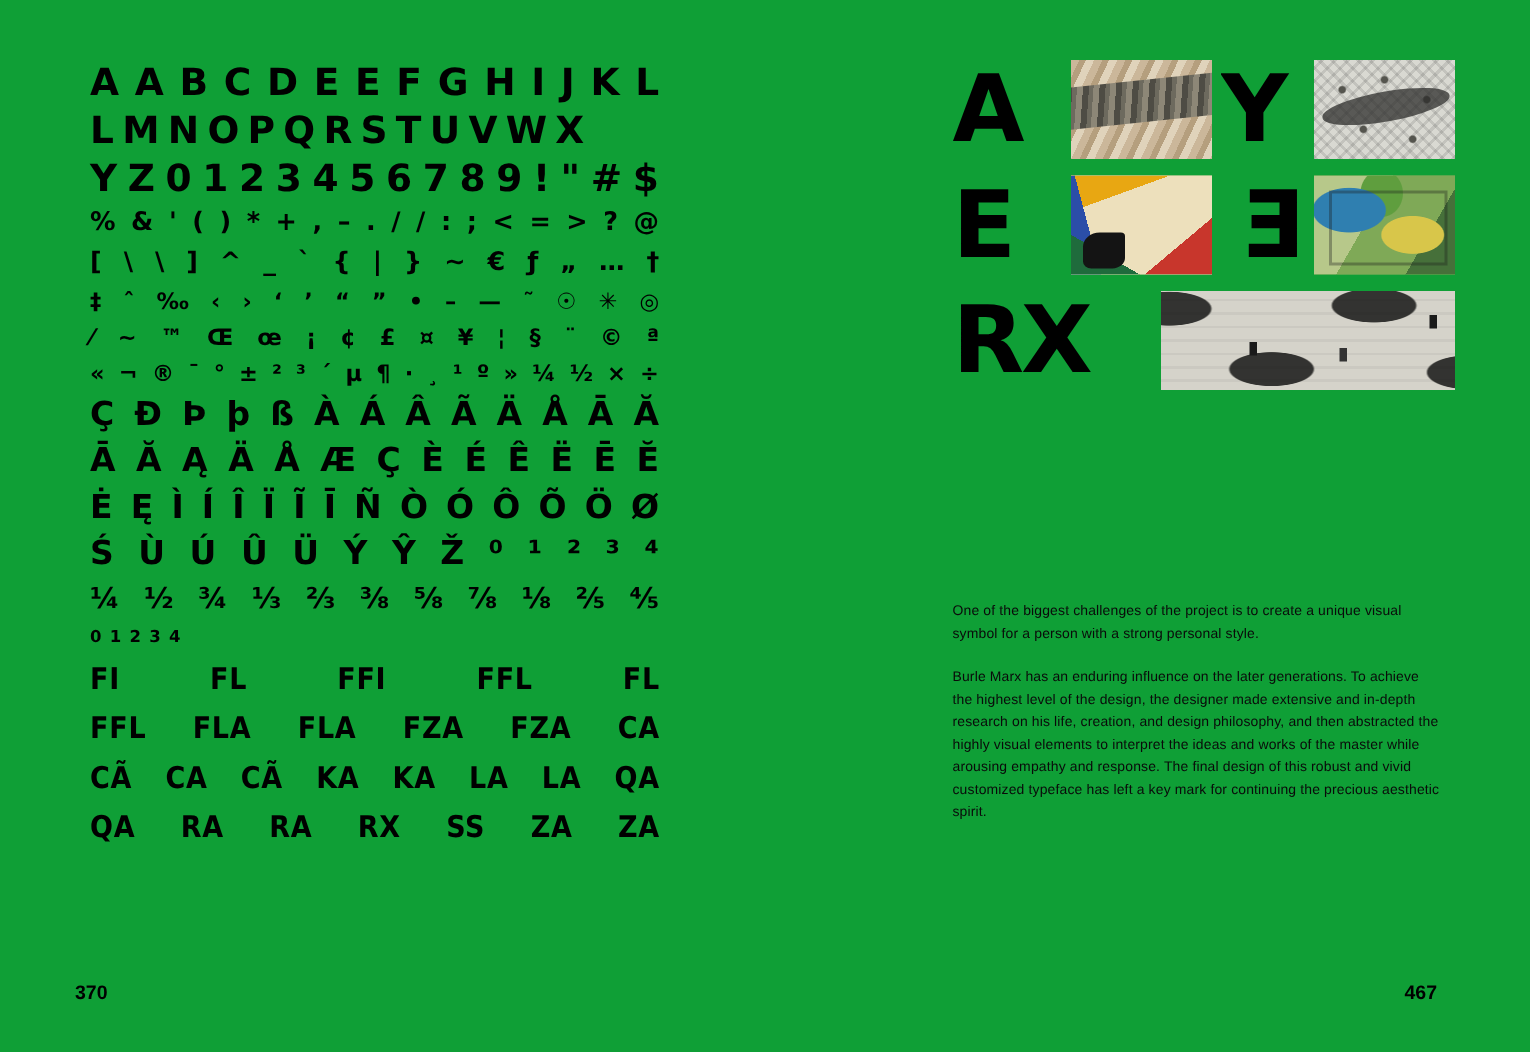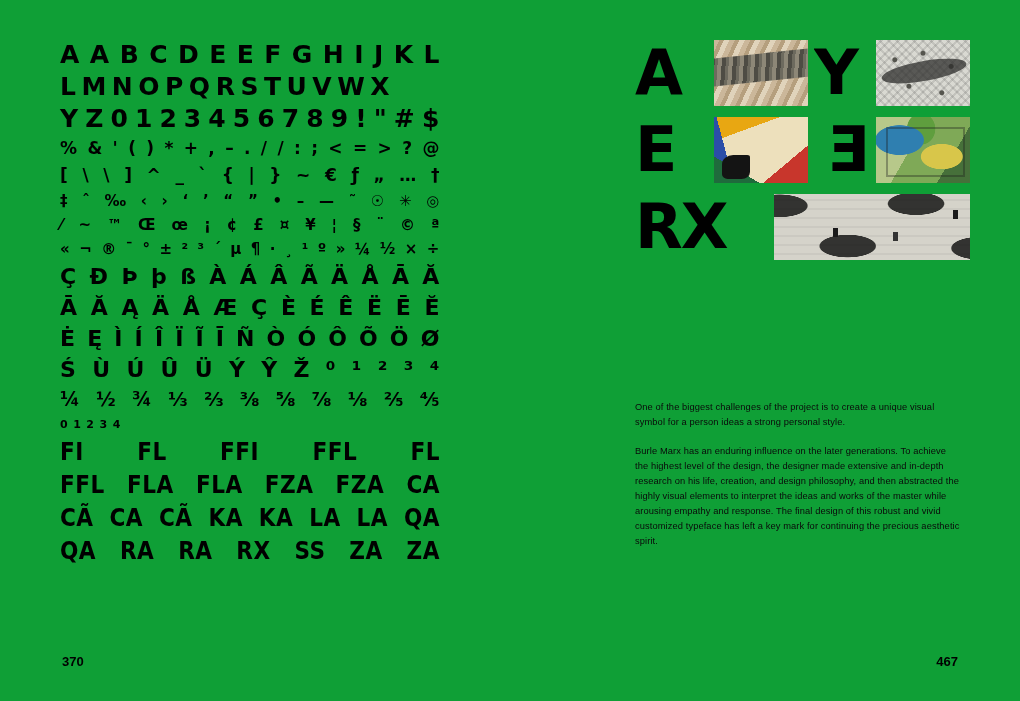--- a/index.html
+++ b/index.html
@@ -48,36 +48,36 @@
     letter-spacing: 0.5px;
   }
   
   .band-a span.g { font-size: 25px; line-height: 30px; margin-right: 5px; }
   .band-c span.g { font-size: 17px; line-height: 25px; margin-right: 4px; }
   .band-d span.g { font-size: 15px; line-height: 22px; margin-right: 4px; }
   .band-e span.g { font-size: 22px; line-height: 29px; margin-right: 4px; }
   .band-f span.g { font-size: 19px; line-height: 27px; margin-right: 4px; }
   .band-small span.g { font-size: 11px; line-height: 20px; margin-right: 5px; }
   .lig span.g {
-    font-size: 24px;
+    font-size: 20px;
     line-height: 31px;
     margin-right: 11px;
     font-stretch: condensed;
   }
   .glyph-row.spread { justify-content: space-between; }
   .glyph-row.spread span.g { margin-right: 0; }
   #left-folio, #right-folio {
     position: absolute;
     bottom: 32px;
     color: #000000;
     font-family: "Liberation Sans", sans-serif;
     font-size: 13px;
     font-weight: bold;
   }
-  #left-folio { left: 62px; }
+  #left-folio { left: 50px; }
   #right-folio { right: 62px; }
   
   #right-page {
     position: absolute;
     left: 510px;
     top: 0;
     width: 510px;
     height: 701px;
   }
   #letter-blocks {
@@ -531,19 +531,19 @@
           <div class="blk photo photo-garden"></div>
         </div>
         <div class="block-row">
           <div class="blk" style="width: 144px;">
             <div class="letter">RX</div>
           </div>
           <div class="blk photo photo-wave"></div>
         </div>
       </div>
     <div id="body-copy">
-        <p>One of the biggest challenges of the project is to create a unique visual symbol for a person ideas a strong personal style.</p>
+        <p>One of the biggest challenges of the project is to create a unique visual symbol for a person with a strong personal style.</p>
         <p>Burle Marx has an enduring influence on the later generations. To achieve the highest level of the design, the designer made extensive and in-depth research on his life, creation, and design philosophy, and then abstracted the highly visual elements to interpret the ideas and works of the master while arousing empathy and response. The final design of this robust and vivid customized typeface has left a key mark for continuing the precious aesthetic spirit.</p>
       </div>
     <div id="right-folio">467</div>
   </div>
 
 </div>
 
 </body></html>

